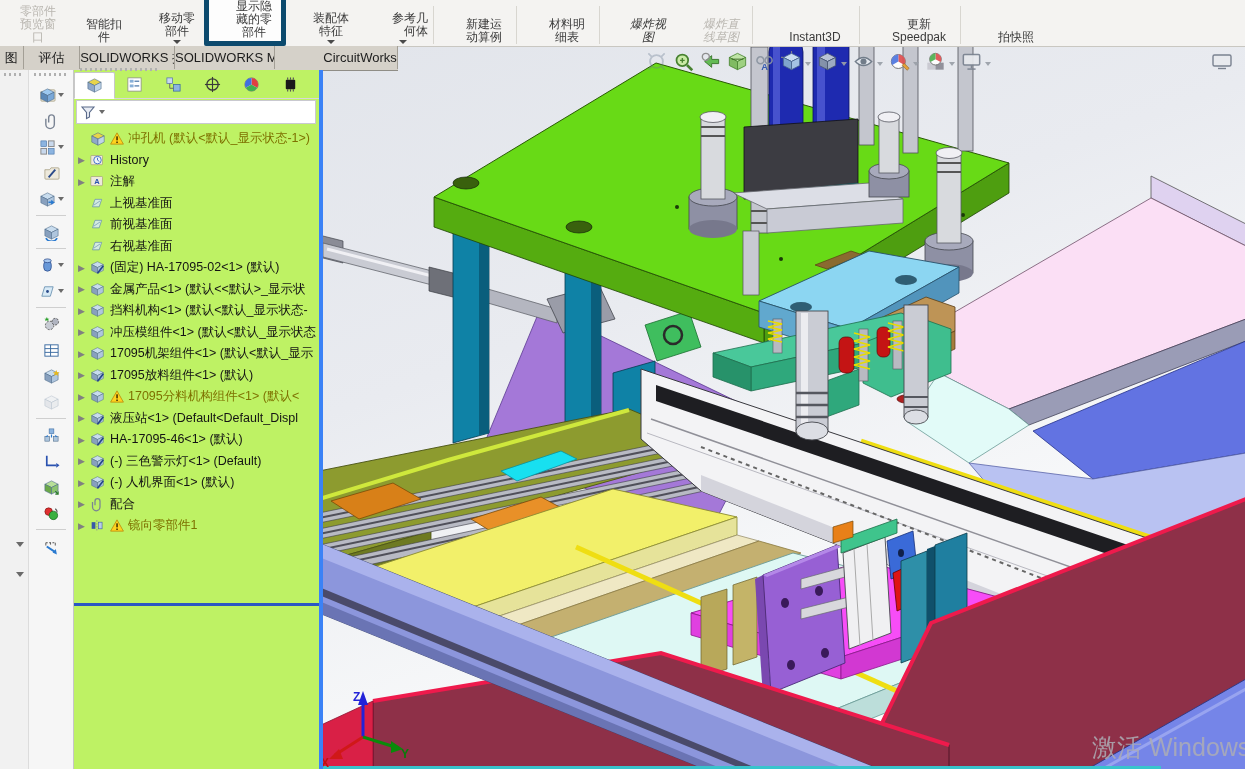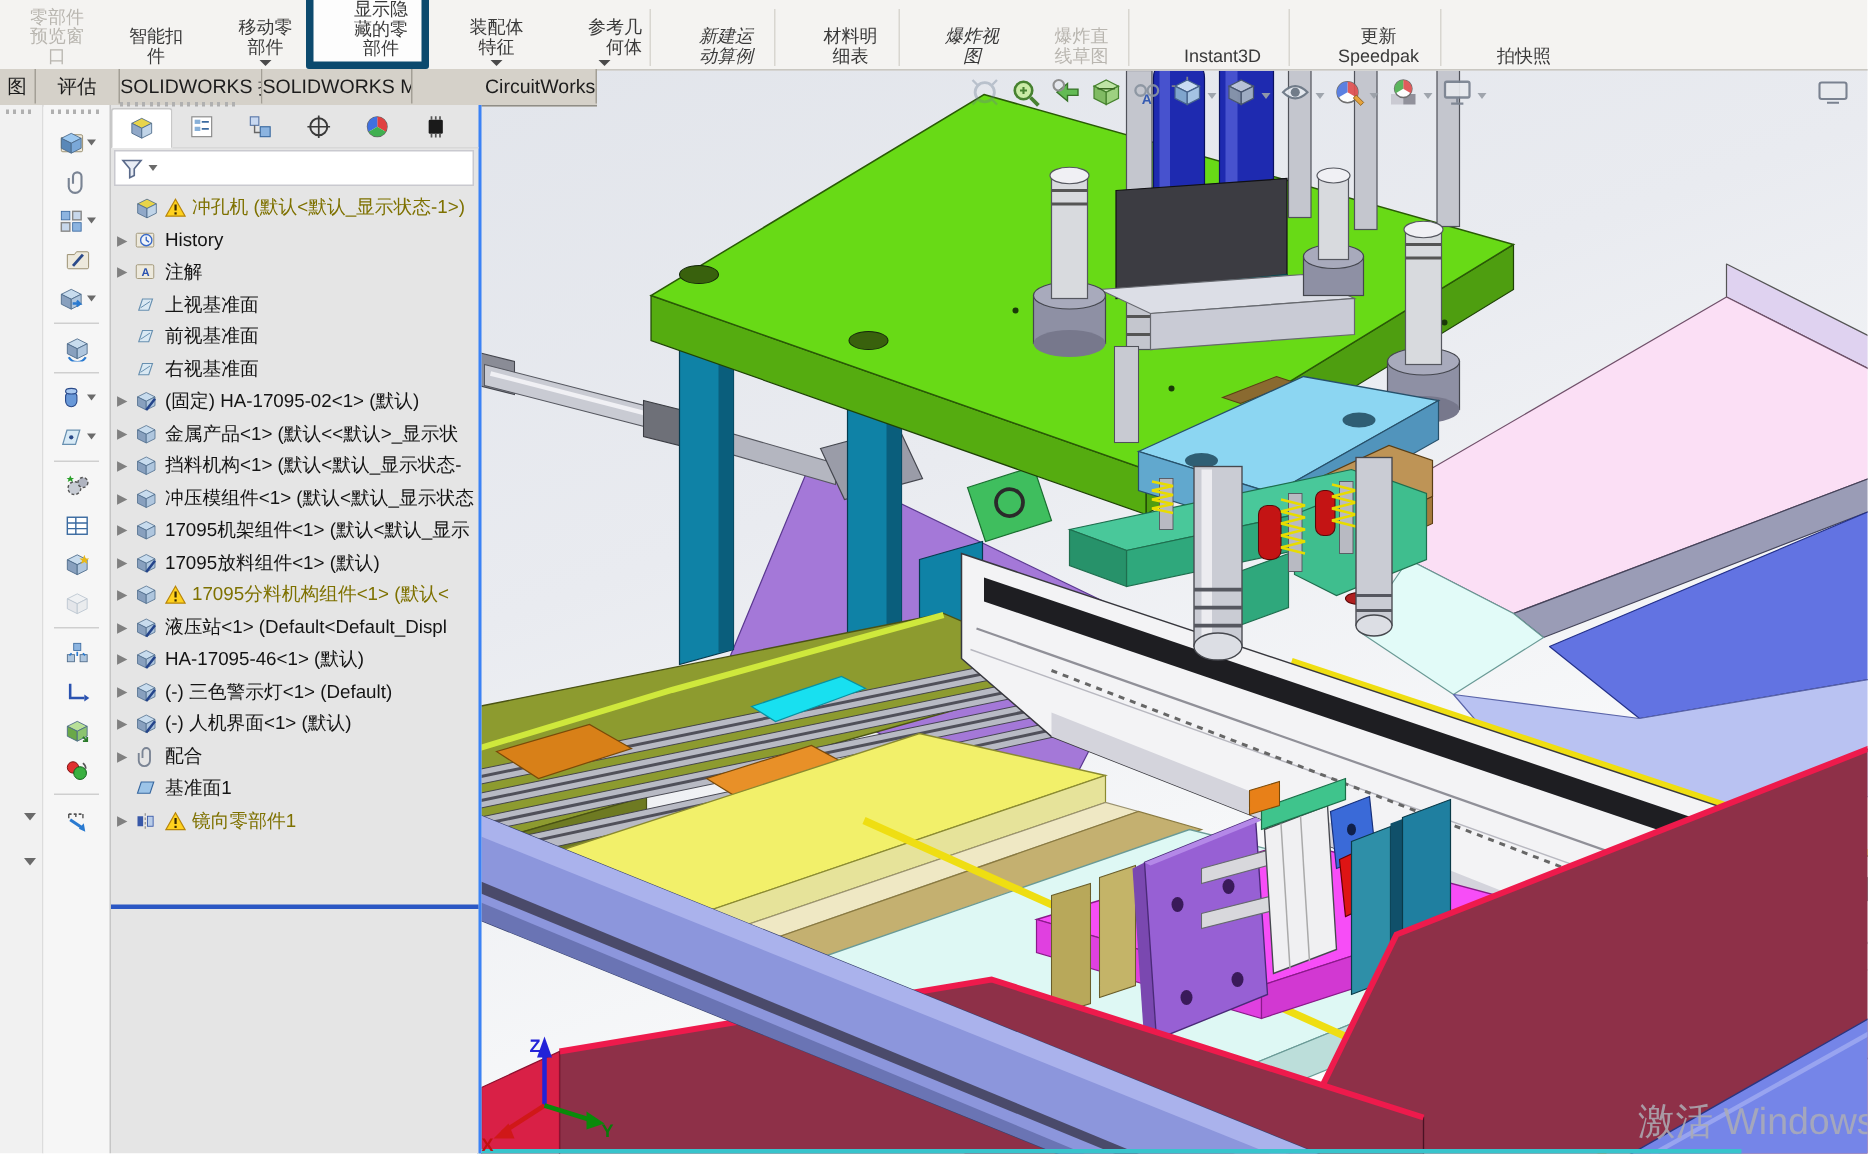--- a/index.html
+++ b/index.html
@@ -38,21 +38,21 @@
   .dots{position:absolute;height:3px;background-image:repeating-linear-gradient(90deg,#B0B0B0 0 2px,transparent 2px 5px);}
   .tbcol{position:absolute;left:0;top:12px;width:44px;display:flex;flex-direction:column;align-items:center;}
   .tbitem{display:flex;align-items:center;justify-content:center;height:26px;width:42px;}
   .tbitem.gray{opacity:.35;}
   .tbsep{width:30px;height:1px;background:#CFCFCF;margin:3px 0;}
   .tbcaret{width:0;height:0;border-left:3.5px solid transparent;border-right:3.5px solid transparent;
            border-top:4px solid #6A6A6A;margin-left:2px;}
   .floatcaret{position:absolute;width:0;height:0;border-left:4px solid transparent;border-right:4px solid transparent;
               border-top:5px solid #6A6A6A;}
   
-  .fpanel{position:absolute;left:74px;top:70px;width:245px;height:699px;background:#e5e5e5;border-right:2px solid #3b82f6;}
+  .fpanel{position:absolute;left:74px;top:70px;width:245px;height:699px;background:#bef264;border-right:4px solid #3b82f6;}
   .ptabs{position:absolute;left:0;top:2px;width:245px;height:26px;display:flex;border-bottom:1px solid #D8D8D8;}
   .ptab{width:39px;height:25px;display:flex;align-items:center;justify-content:center;}
   .ptab.active{background:#FFFFFF;border:1px solid #C8C8C8;border-bottom:1px solid #FFF;border-radius:2px 2px 0 0;}
   .filterrow{position:absolute;left:2px;top:30px;width:238px;height:22px;border:1px solid #C9C9CF;
              display:flex;align-items:center;background:#FFFFFF;}
   .tree{position:absolute;left:0;top:58px;width:245px;}
   .trow{height:21.5px;display:flex;align-items:center;white-space:nowrap;overflow:hidden;font-size:12.5px;color:#141414;}
   .trow .arr{width:12px;margin-left:4px;flex:0 0 12px;font-size:9px;color:#808080;}
   .trow .tic{flex:0 0 17px;margin-right:3px;display:flex;align-items:center;}
   .trow .wic{flex:0 0 16px;margin-right:2px;display:flex;align-items:center;}
@@ -332,35 +332,35 @@
       <div class="ln">装配体</div>
       <div class="ln">特征</div>
       <div class="rcaret"></div>
     </div>
     <div class="rbtn" style="width: 50px; align-items: flex-end;">
       <div class="ln">参考几</div>
       <div class="ln">何体</div>
       <div class="rcaret"></div>
     </div>
     <div class="rsep"></div>
-    <div class="rbtn" style="width: 54px; font-style: italic;">
+    <div class="rbtn" style="width: 54px;">
       <div class="ln">新建运</div>
       <div class="ln">动算例</div>
     </div>
     <div class="rsep"></div>
     <div class="rbtn" style="width: 54px;">
       <div class="ln">材料明</div>
       <div class="ln">细表</div>
     </div>
     <div class="rsep"></div>
     <div class="rbtn" style="width: 50px; font-style: italic;">
       <div class="ln">爆炸视</div>
       <div class="ln">图</div>
     </div>
-    <div class="rbtn gray" style="width: 52px;">
+    <div class="rbtn gray" style="width: 52px; font-style: italic;">
       <div class="ln">爆炸直</div>
       <div class="ln">线草图</div>
     </div>
     <div class="rsep"></div>
     <div class="rbtn" style="width: 78px;">
       <div class="ln">Instant3D</div>
     </div>
     <div class="rsep"></div>
     <div class="rbtn" style="width: 72px;">
       <div class="ln">更新</div>
@@ -886,29 +886,20 @@
       </div>
       <div class="trow">
         <span class="arr">▶</span>
         <span class="tic">
           <svg width="15" height="15" viewBox="0 0 18 18">
             <path d="M6 10 V5 a3 3 0 0 1 6 0 V12 a4.5 4.5 0 0 1-9 0 V6" fill="none" stroke="#7A8494" stroke-width="1.5"></path>
           </svg>
         </span>
         <span class="lbl">配合</span>
       </div>
-      <div class="trow">
-        <span class="arr"></span>
-        <span class="tic">
-          <svg width="15" height="15" viewBox="0 0 18 18">
-            <polygon points="2,13 5,4 15,4 12,13" fill="#9CC4E8" stroke="#3868A0" stroke-width=".9"></polygon>
-          </svg>
-        </span>
-        <span class="lbl">基准面1</span>
-      </div>
       <div class="trow olive">
         <span class="arr">▶</span>
         <span class="tic">
           <svg width="15" height="15" viewBox="0 0 18 18">
             <rect x="2" y="5" width="4.5" height="8" fill="#3858A8"></rect>
             <rect x="10" y="5" width="4.5" height="8" fill="#B8CCE8" stroke="#3858A8" stroke-width=".7"></rect>
             <line x1="8.2" y1="2.5" x2="8.2" y2="15.5" stroke="#909090" stroke-dasharray="2,1.5"></line>
           </svg>
         </span>
         <span class="wic">

